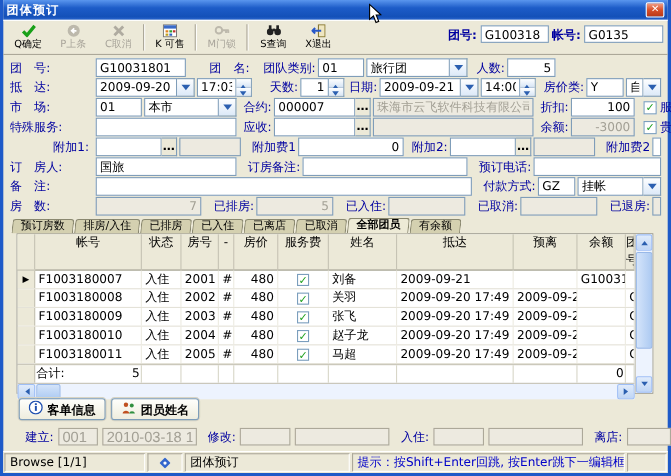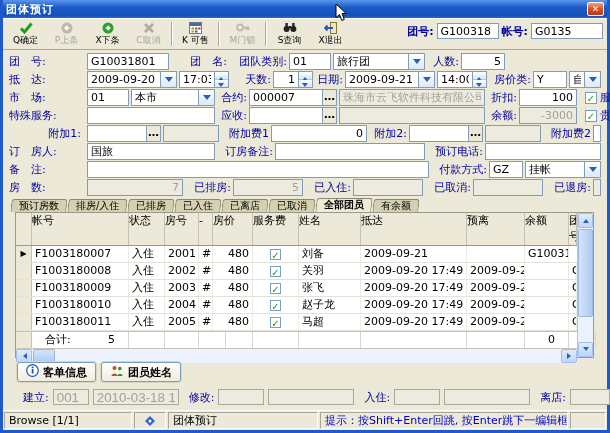--- a/index.html
+++ b/index.html
@@ -58,32 +58,32 @@
     border-radius:3px 3px 0 0; padding:0 7px; height:13px; line-height:12px; font-size:10px;
     transform:skewX(-6deg); }
   .tab span { display:inline-block; transform:skewX(6deg); }
   .tab.active { background:#EDEAD6; height:14px; font-weight:bold; }
   
   .grid-wrap { flex:1; margin:0 13px 2px 12px; border:1px solid #9C9A8C; background:#fff;
     display:flex; min-height:0; }
   .grid-main { flex:1; display:flex; flex-direction:column; min-width:0; }
   .grow { display:grid; grid-template-columns:16px 97px 36px 34px 14px 40px 46px 62px 106px 58px 44px minmax(0,1fr); }
   .ghead { flex:0 0 17px; background:#ECE9D8; border-bottom:1px solid #9C9A8C; }
-  .ghead .gc { border-right:1px solid #C6C3B4; line-height:16px; overflow:hidden;
+  .ghead .gc { border-right:1px solid #C6C3B4; text-align:center; line-height:16px; overflow:hidden;
     font-size:11px; }
   .drow { flex:0 0 17px; border-bottom:1px solid #E4E2D8; }
   .drow .gc { border-right:1px solid #EDEBE2; line-height:16px; padding:0 3px; overflow:hidden;
     white-space:nowrap; }
   .gut { background:#ECE9D8; border-right:1px solid #C6C3B4 !important; text-align:center;
     font-size:8px; line-height:16px; padding:0 !important; }
   .gc.cbcell { display:flex; align-items:center; justify-content:center; padding:0 !important; }
   .gc.cbcell .cb { width:11px; height:11px; }
   .gfill { flex:1; background:#fff; }
   .gtot { flex:0 0 17px; border-top:1px solid #C6C3B4; }
-  .gtot .gc { border-right:1px solid #D8D6C8; line-height:16px; padding:0 13px; }
+  .gtot .gc { border-right:1px solid #D8D6C8; line-height:16px; padding:0 1px; }
   .totcell { display:flex; justify-content:space-between; }
   
   .hscroll { flex:0 0 15px; display:flex; background:#EDF3FE; border-top:1px solid #C6C3B4; }
   .sbtn { width:16px; height:100%; background:linear-gradient(180deg,#E0EBFB,#C0D6F5);
     border:1px solid #9EBEF5; border-radius:2px; display:flex; align-items:center; justify-content:center; }
   .sbtn i { width:0; height:0; border:3px solid transparent; }
   .sbtn.left i { border-right:4px solid #2B5FB0; margin-right:2px; }
   .sbtn.right i { border-left:4px solid #2B5FB0; margin-left:2px; }
   .sbtn.up i { border-bottom:4px solid #2B5FB0; margin-bottom:2px; }
   .sbtn.down i { border-top:4px solid #2B5FB0; margin-top:2px; }
@@ -135,29 +135,20 @@
           <span class="tlab">Q确定</span>
         </div>
         <div class="tbtn off">
           <span class="ticn">
             <svg width="12" height="12" viewBox="0 0 12 12">
               <circle cx="6" cy="6" r="5.5" fill="#BDB9AC"></circle>
               <path d="M8.5 6 H4.5 M6.5 3.8 L4.2 6 L6.5 8.2" stroke="#fff" stroke-width="1.6" fill="none"></path>
             </svg>
           </span>
           <span class="tlab">P上条</span>
-        </div>
-        <div class="tbtn">
-          <span class="ticn">
-            <svg width="12" height="12" viewBox="0 0 12 12">
-              <circle cx="6" cy="6" r="5.5" fill="#2F9E2F"></circle>
-              <path d="M3.5 6 H7.5 M5.5 3.8 L7.8 6 L5.5 8.2" stroke="#fff" stroke-width="1.6" fill="none"></path>
-            </svg>
-          </span>
-          <span class="tlab">X下条</span>
         </div>
         <div class="tbtn off">
           <span class="ticn">
             <svg width="12" height="12" viewBox="0 0 12 12">
               <path d="M2 2 L10 10 M10 2 L2 10" stroke="#AFABA0" stroke-width="2.6"></path>
             </svg>
           </span>
           <span class="tlab">C取消</span>
         </div>
         <div class="tsep"></div>

